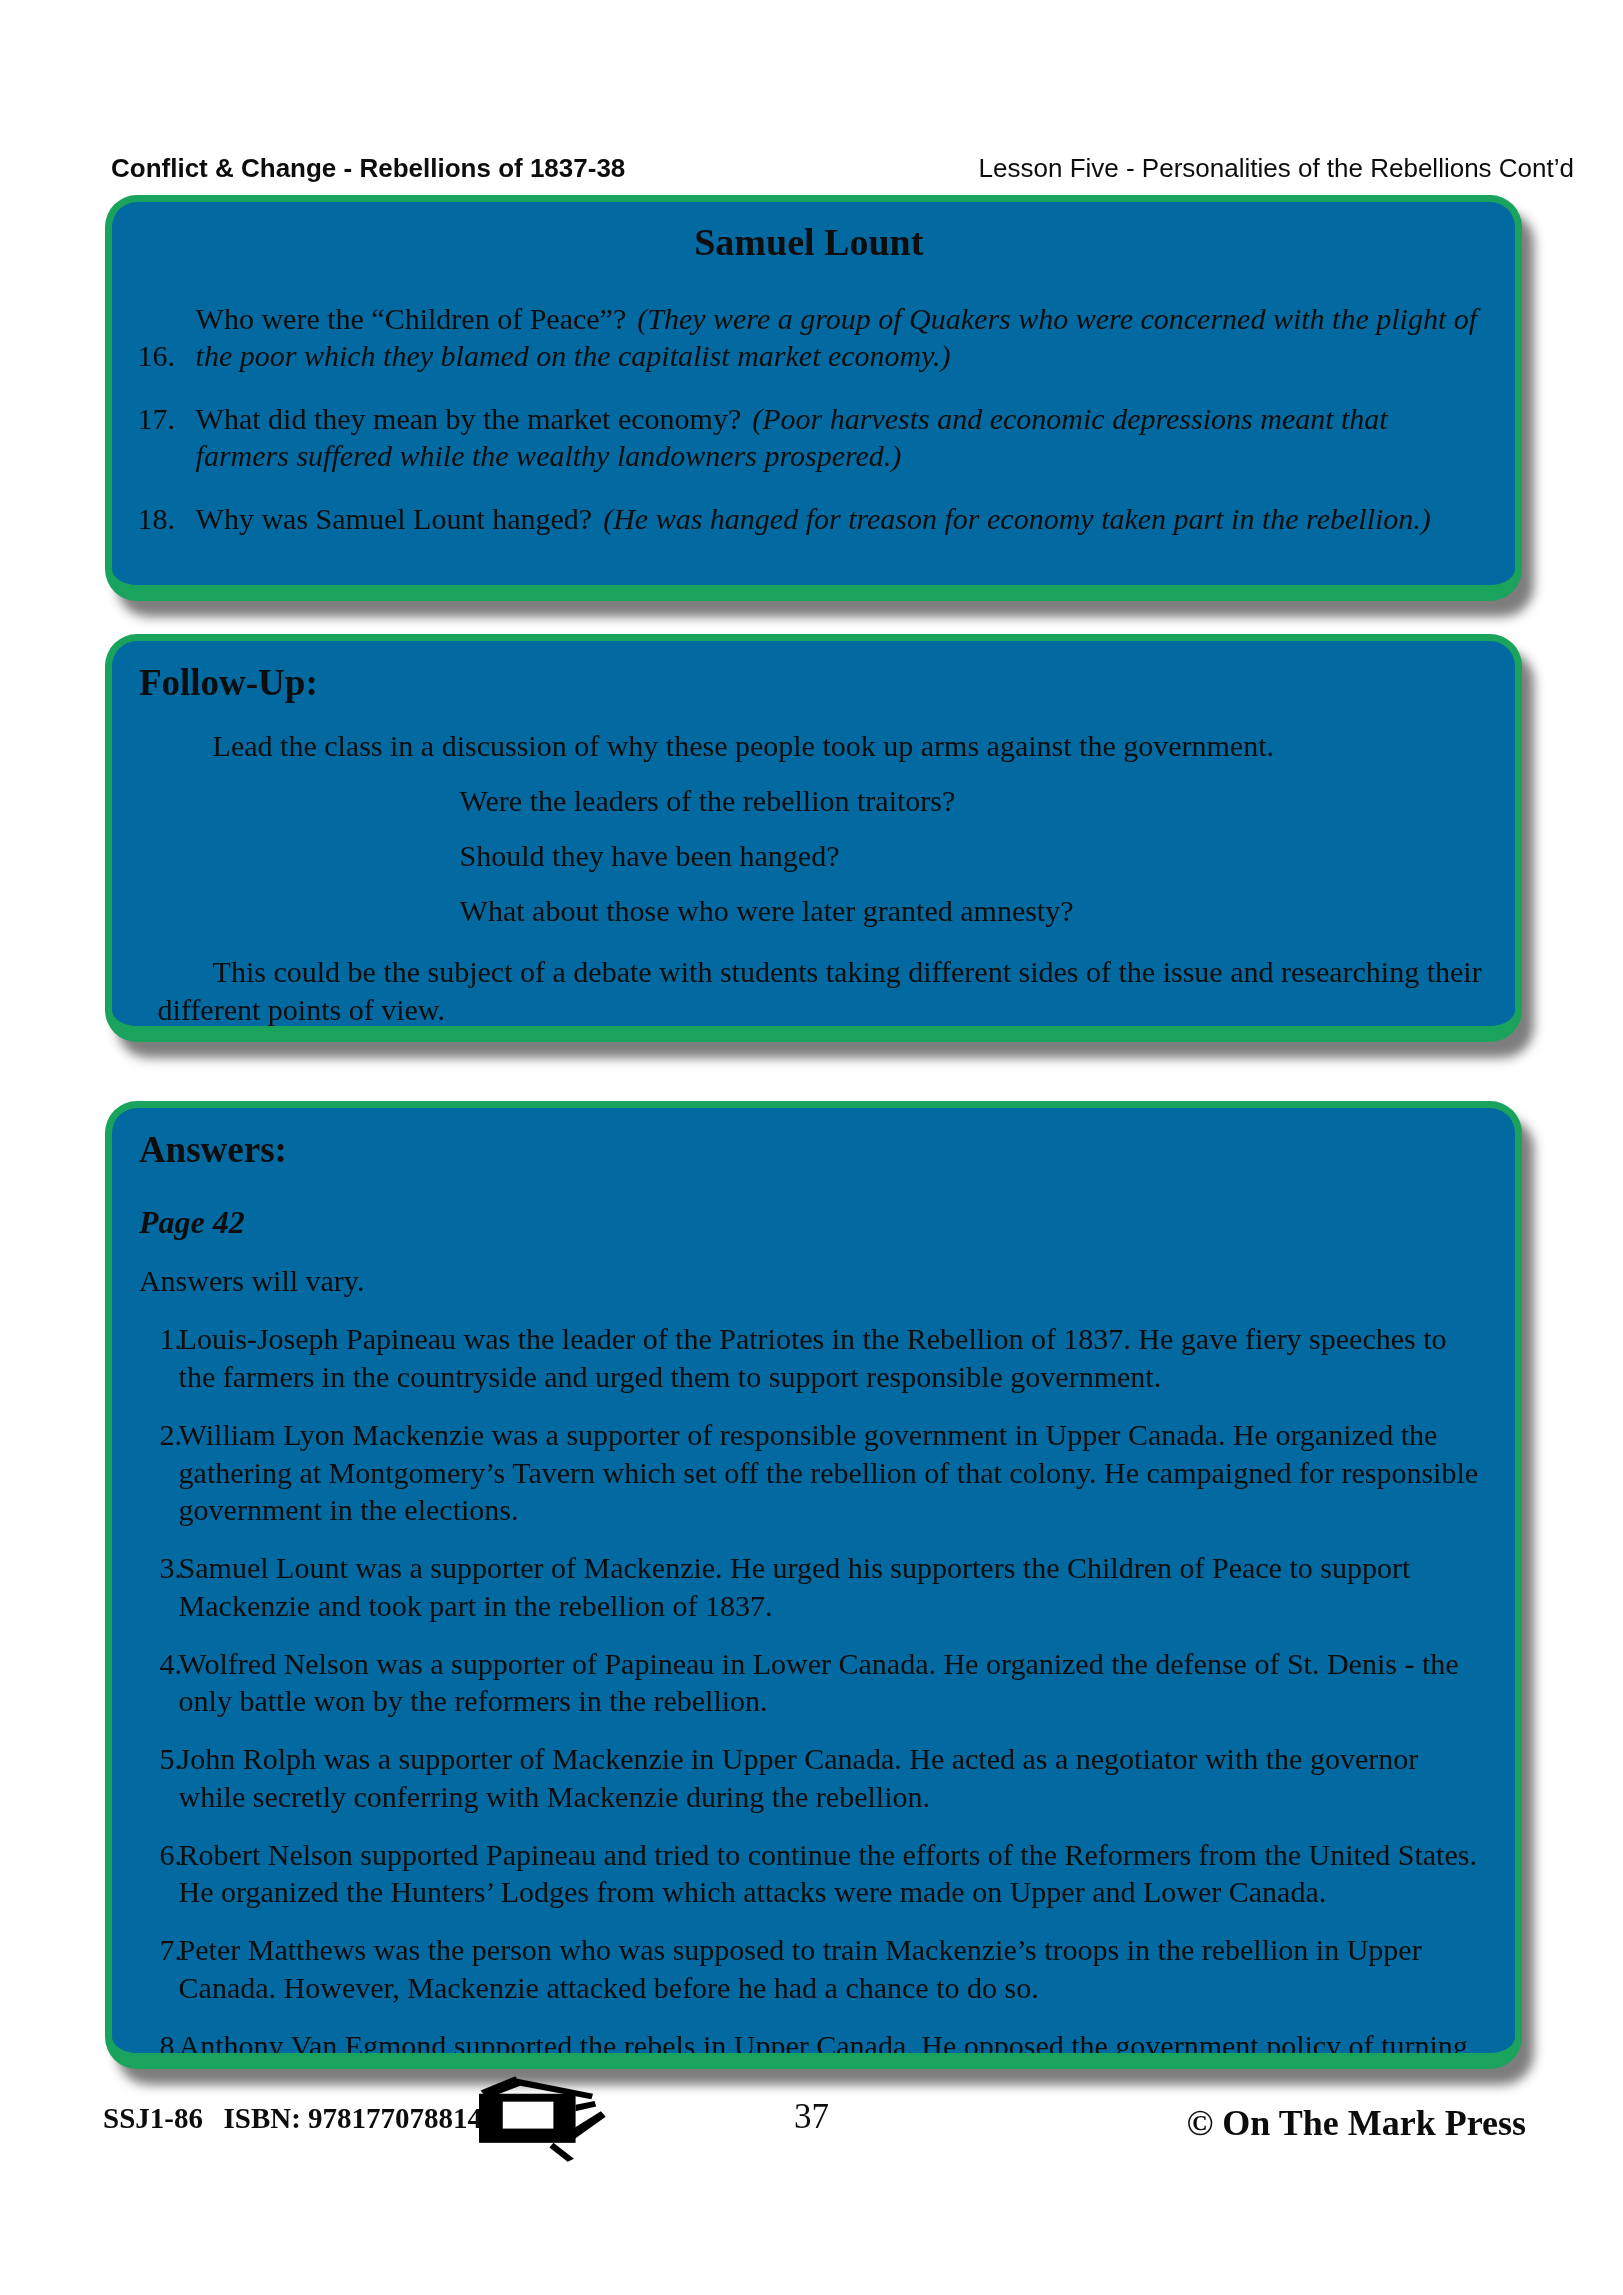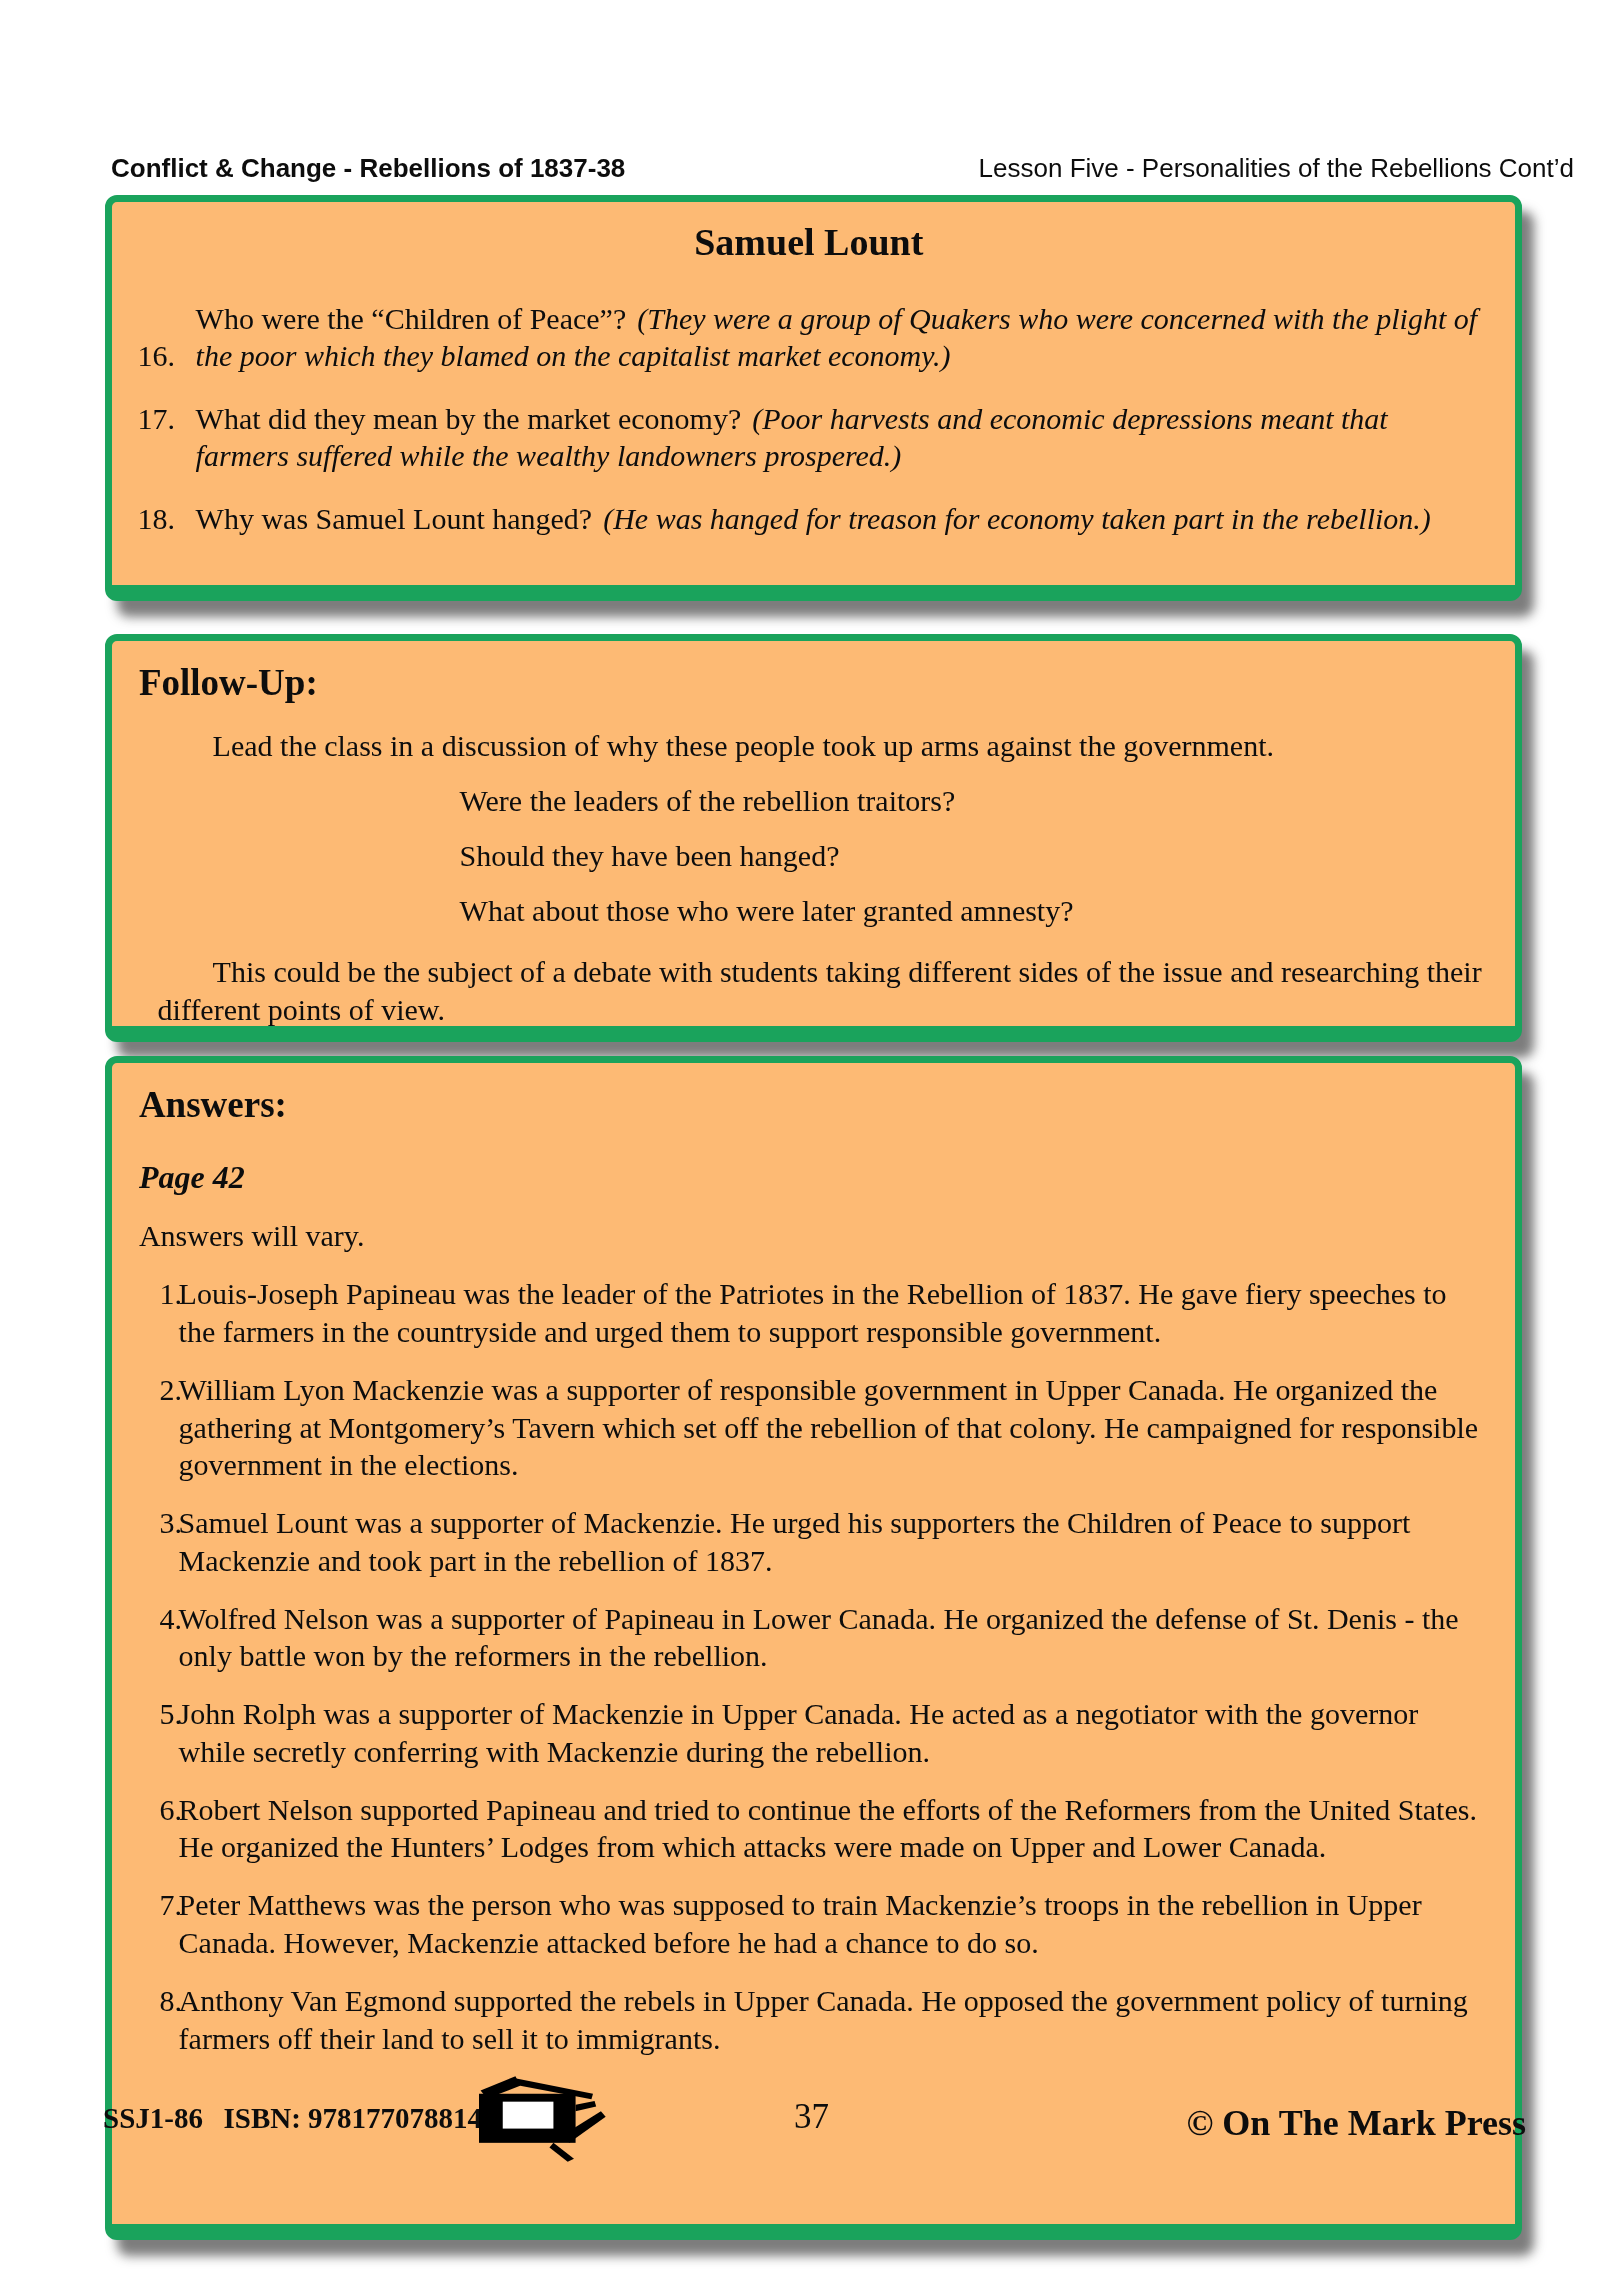--- a/index.html
+++ b/index.html
@@ -30,33 +30,33 @@
     line-height:1.1;
   }
   .hdr-left{ font-weight:600; }
   .hdr-right{ font-weight:400; }
 
   
   .gbox{
     position:absolute;
     left:105px;
     width:1417px;
-    background:#fdba74;
+    background:#0369a1;
     border:7.1px solid var(--green);
     border-bottom-width:16px;
-    border-radius:12px;
+    border-radius:32px;
     box-shadow:12px 16px 11px rgba(55,55,55,0.65);
     padding:12.7px 30px 16px 20.6px;
     overflow:hidden;
     font-size:30px;
     line-height:1.25;
   }
   .box-samuel { top:195px;  height:406px; }
   .box-follow { top:634px;  height:408px; }
-  .box-answers{ top:1056px; height:1184px; }
+  .box-answers{ top:1101px; height:968px; }
 
   .center-title{
     text-align:center;
     font-size:38px;
     font-weight:bold;
     margin-top:4.8px;
   }
   .box-heading{
     font-size:37px;
     font-weight:bold;

